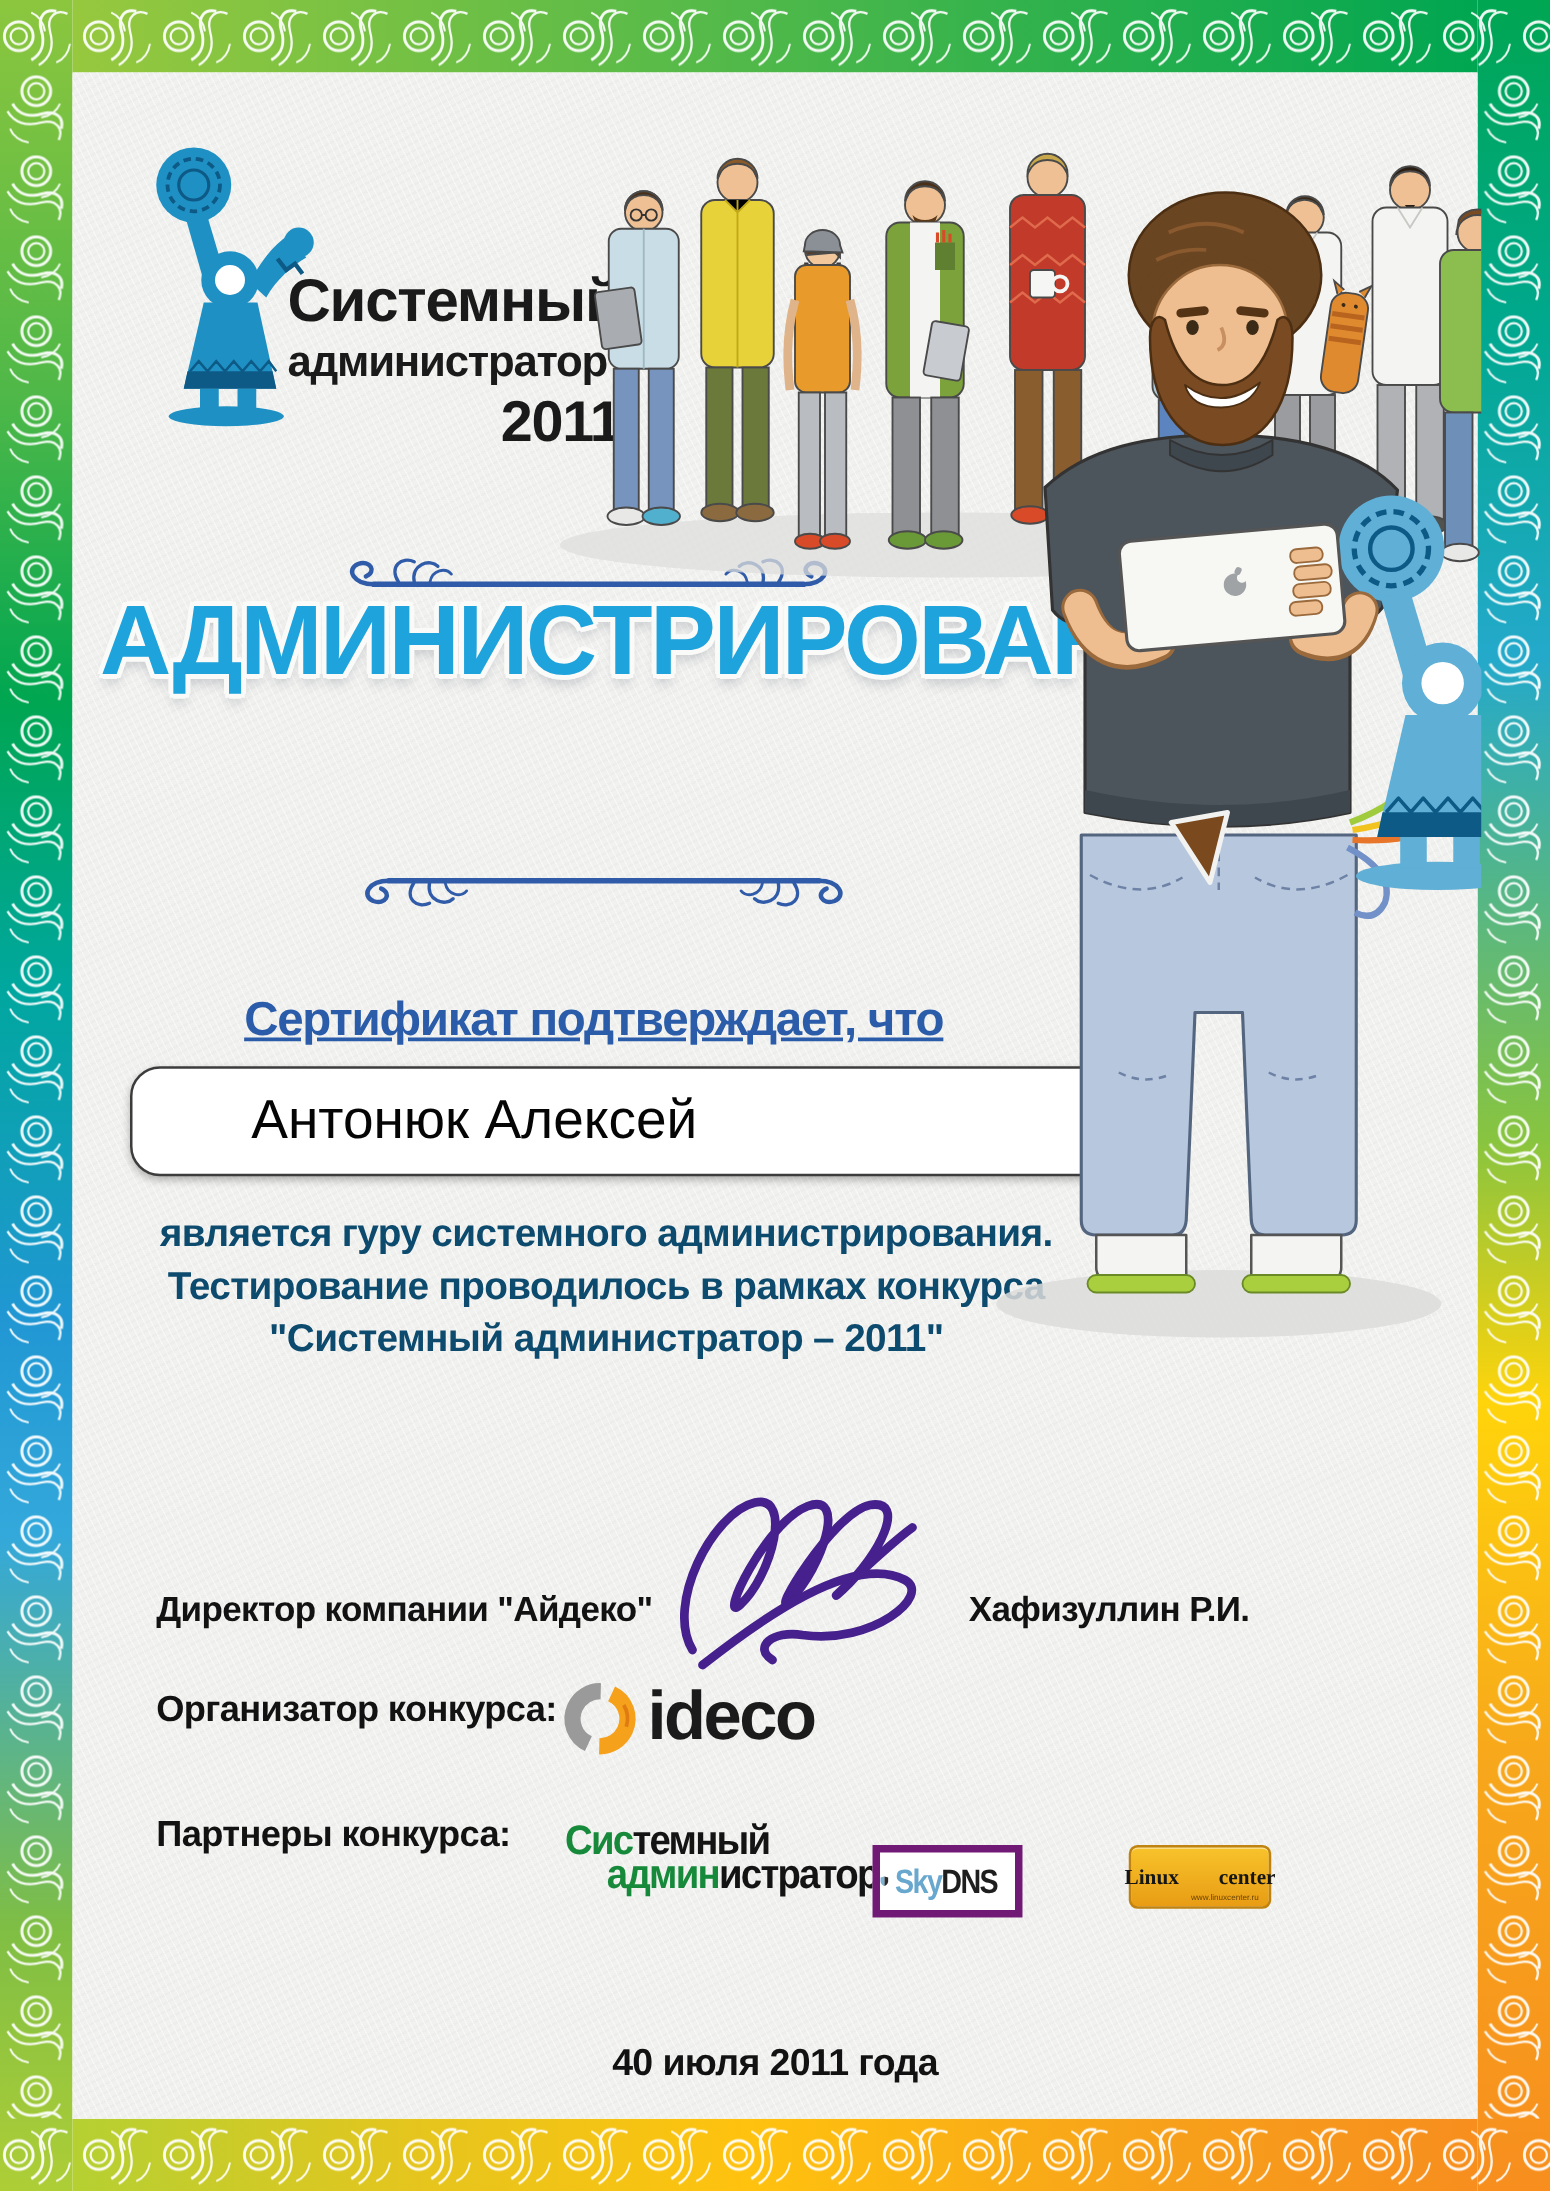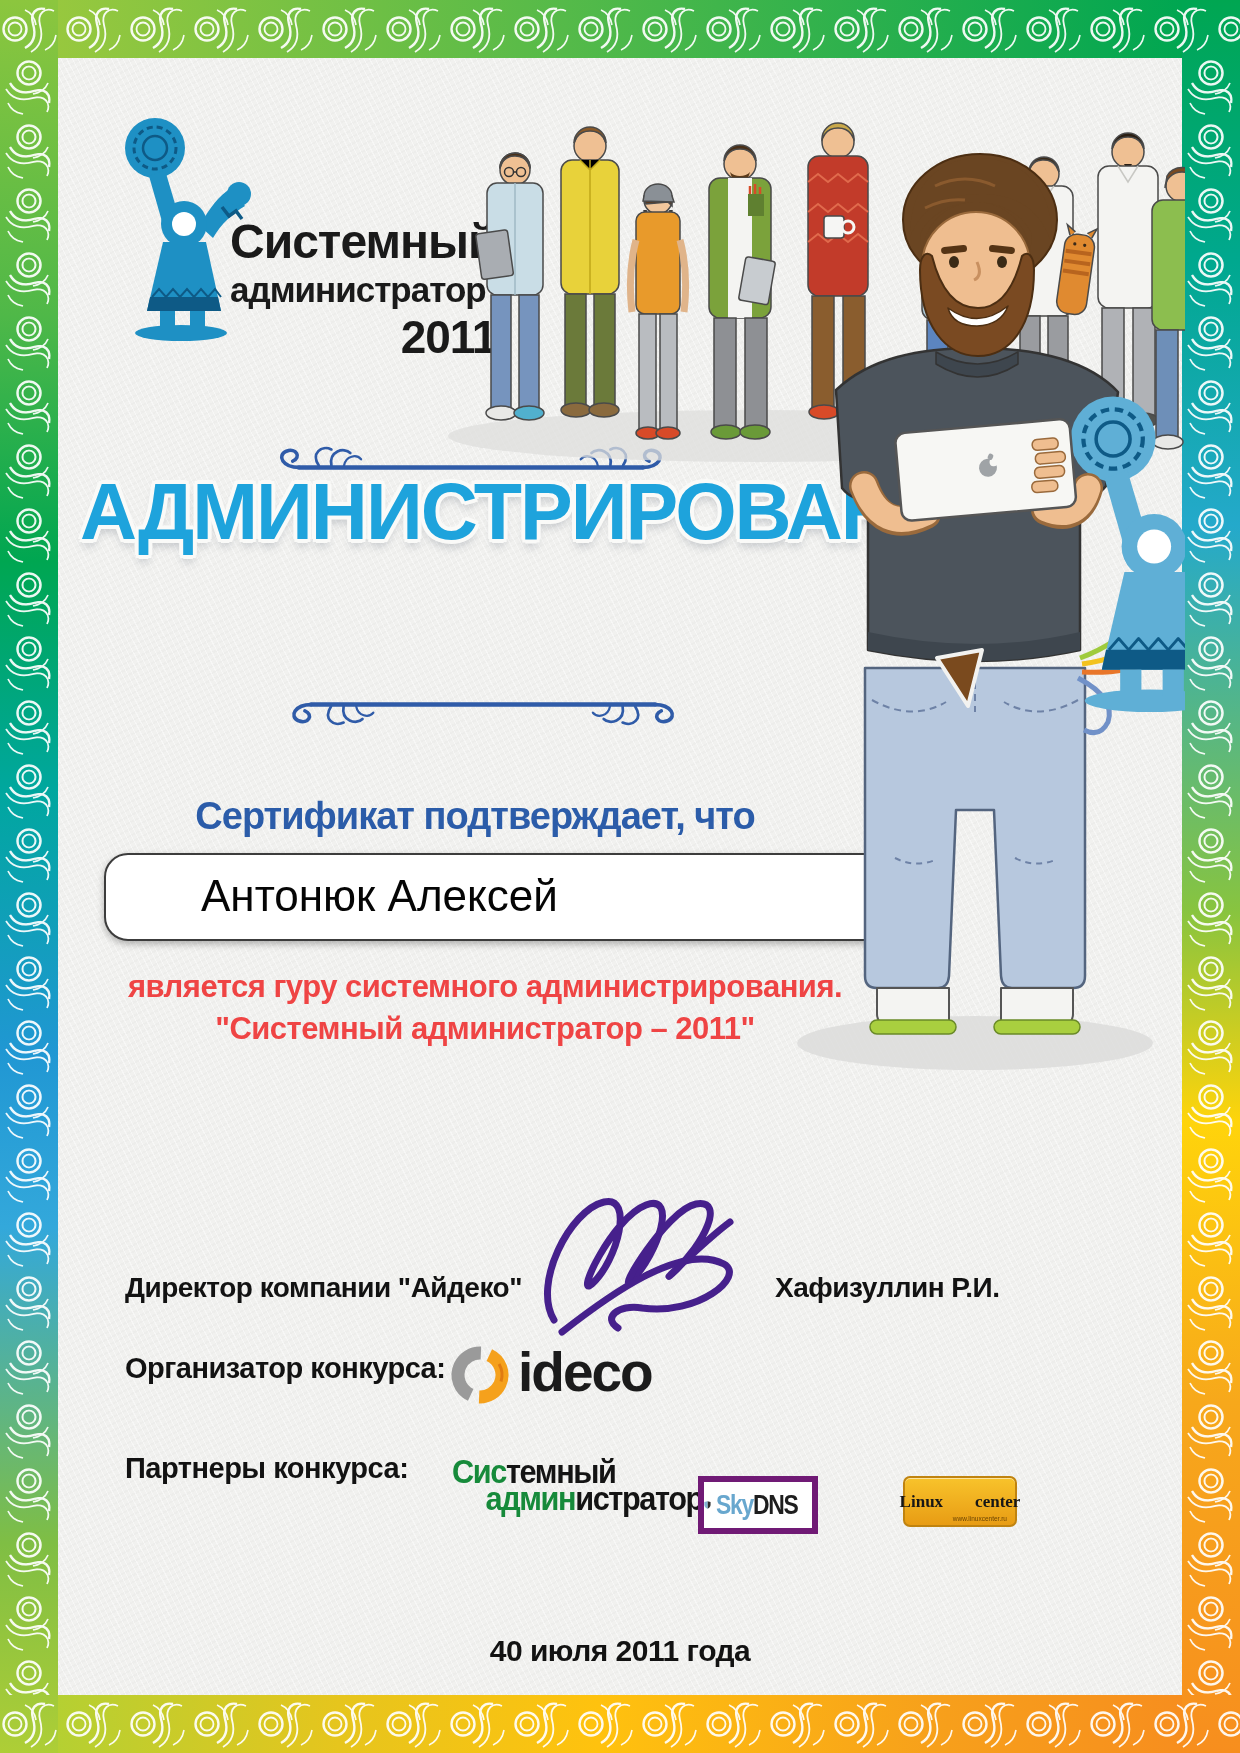--- a/index.html
+++ b/index.html
@@ -26,25 +26,25 @@
   .logo-text .l2{font-size:35px;margin-top:6px;}
   .logo-text .l3{font-size:46px;margin-top:7px;text-align:right;}
   
   .flourish-top{left:272px;top:444px;width:396px;height:36px;}
   .flourish-bottom{left:264px;top:692px;width:440px;height:36px;transform:scale(-1,-1);}
   .cert-title{left:80px;top:468px;width:845px;text-align:center;color:#1EA3DC;font-weight:bold;
     font-size:79px;line-height:88px;letter-spacing:-2px;
     text-shadow:-4px 0 0 #FAFAF8,4px 0 0 #FAFAF8,0 -4px 0 #FAFAF8,0 4px 0 #FAFAF8,
       -3px -3px 0 #FAFAF8,3px -3px 0 #FAFAF8,-3px 3px 0 #FAFAF8,3px 3px 0 #FAFAF8,0 7px 9px rgba(60,70,90,.25);}
   
-  .confirm-line{left:85px;top:795px;width:780px;text-align:center;color:#2B5CA9;font-weight:bold;font-size:38px;letter-spacing:-1px;}
+  .confirm-line{left:85px;top:795px;width:780px;text-align:center;color:#2B5CA9;font-weight:bold;font-size:38px;letter-spacing:-1px;text-decoration:underline;}
   .name-box{left:104px;top:853px;width:752px;height:84px;background:#FFFFFF;border:2px solid #3C3C3C;border-radius:24px;
     box-shadow:0 3px 7px rgba(0,0,0,.28);padding-left:29px;}
   .name-box span{display:block;line-height:82px;padding-left:66px;font-size:44px;color:#050505;font-weight:400;letter-spacing:0;}
-  .body-text{left:85px;top:966px;width:800px;text-align:center;color:#ef4444;font-weight:bold;font-size:31px;line-height:42px;letter-spacing:-.5px;}
+  .body-text{left:85px;top:966px;width:800px;text-align:center;color:#0c4a6e;font-weight:bold;font-size:31px;line-height:42px;letter-spacing:-.5px;}
   
   .dir-label{left:125px;top:1272px;font-size:28px;font-weight:bold;color:#121212;letter-spacing:-.5px;}
   .dir-name{left:775px;top:1272px;font-size:28px;font-weight:bold;color:#121212;letter-spacing:-.5px;}
   .sig-svg{left:522px;top:1180px;width:235px;height:168px;}
   
   .org-label{left:125px;top:1352px;font-size:29px;font-weight:bold;color:#121212;letter-spacing:-.5px;}
   .ideco-swirl{left:447px;top:1342px;width:66px;height:66px;}
   .ideco-text{left:518px;top:1340px;font-size:55px;font-weight:bold;color:#1B1B1B;letter-spacing:-2px;}
   .part-label{left:125px;top:1452px;font-size:29px;font-weight:bold;color:#121212;letter-spacing:-.5px;}
   .sysadm{left:452px;top:1458px;font-weight:bold;letter-spacing:-1.5px;line-height:27px;font-size:33px;transform:scaleX(.93);transform-origin:left top;}
@@ -199,20 +199,21 @@
 </svg>
 
 <div class="abs confirm-line">Сертификат подтверждает, что</div>
 
 <div class="abs name-box">
   <span>Антонюк Алексей</span>
 </div>
 
 <div class="abs body-text">
   <div>является гуру системного администрирования.</div>
+  <div>Тестирование проводилось в рамках конкурса</div>
   <div>"Системный администратор – 2011"</div>
 </div>
 
 <div class="abs dir-label">Директор компании "Айдеко"</div>
 <svg class="abs sig-svg" viewBox="0 0 235 168">
   <g stroke="#46208C" stroke-width="7" fill="none" stroke-linecap="round">
     <path d="M32 140 C10 104 48 30 82 22 C112 15 96 80 70 104 C52 120 90 38 124 25 C156 13 136 74 110 100"></path>
     <path d="M110 100 C92 118 144 30 174 24 C204 19 182 64 152 92 C130 112 186 58 208 42"></path>
     <path d="M40 152 C86 116 160 62 202 84 C224 96 176 136 120 128 C96 124 80 138 96 148"></path>
   </g>

